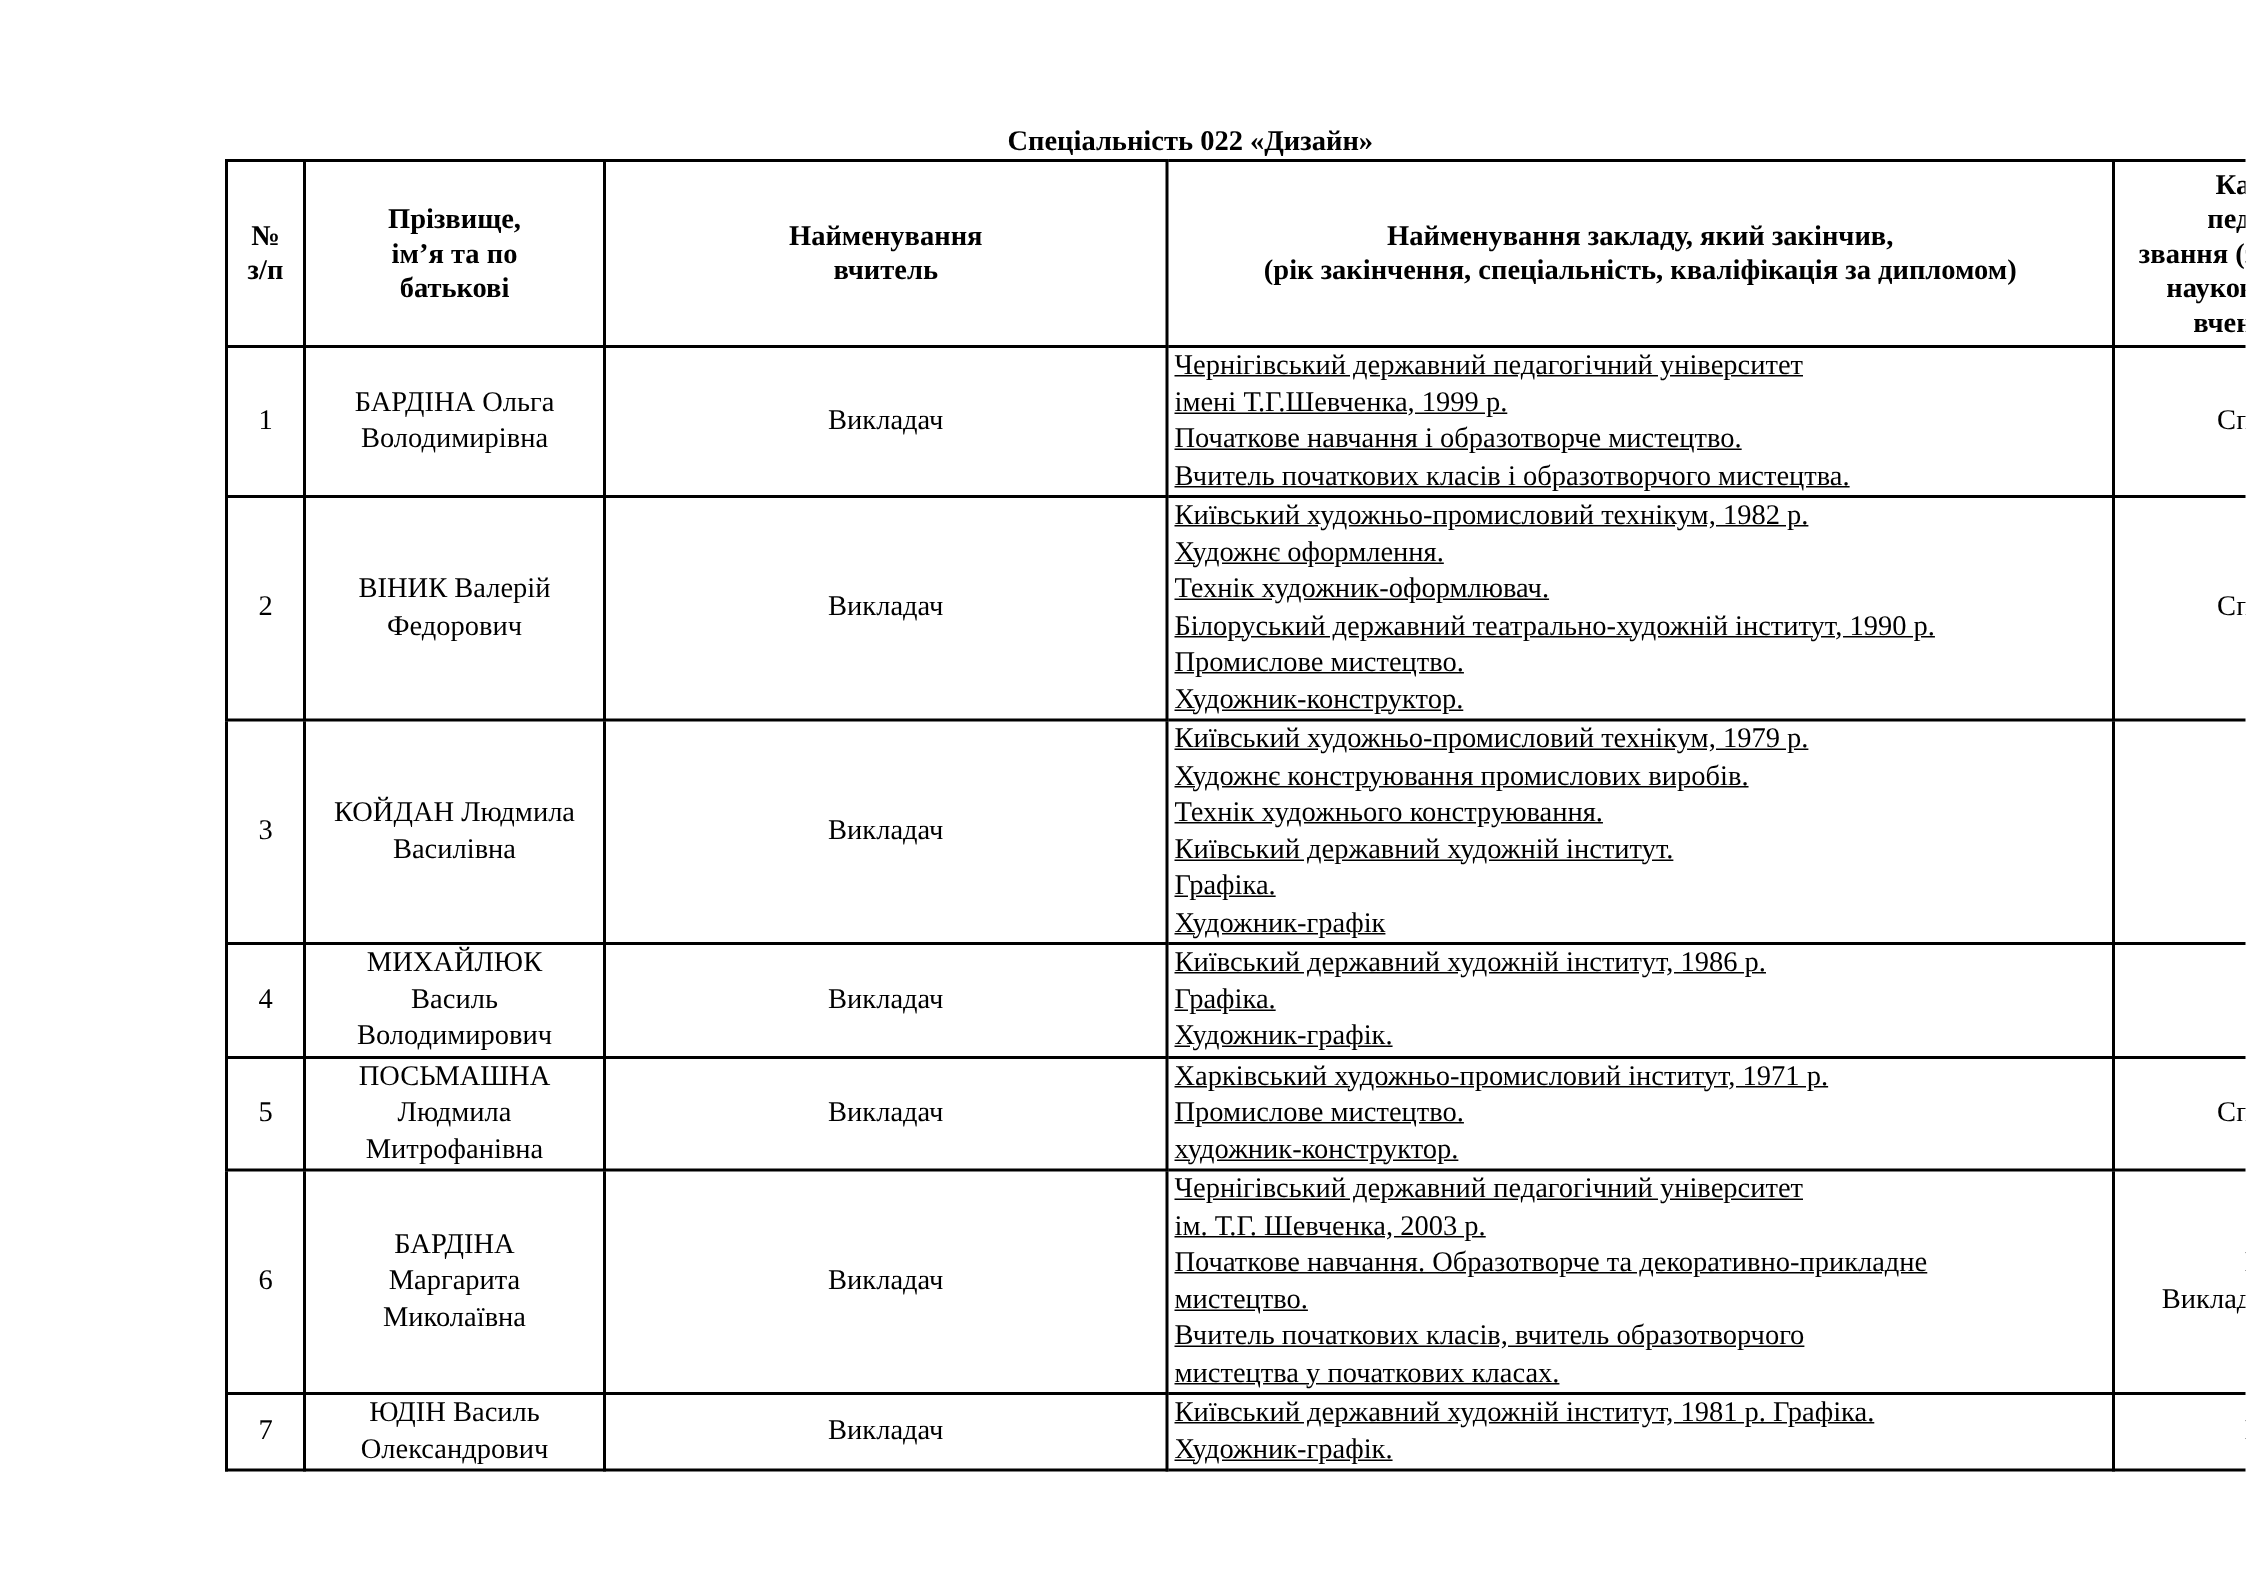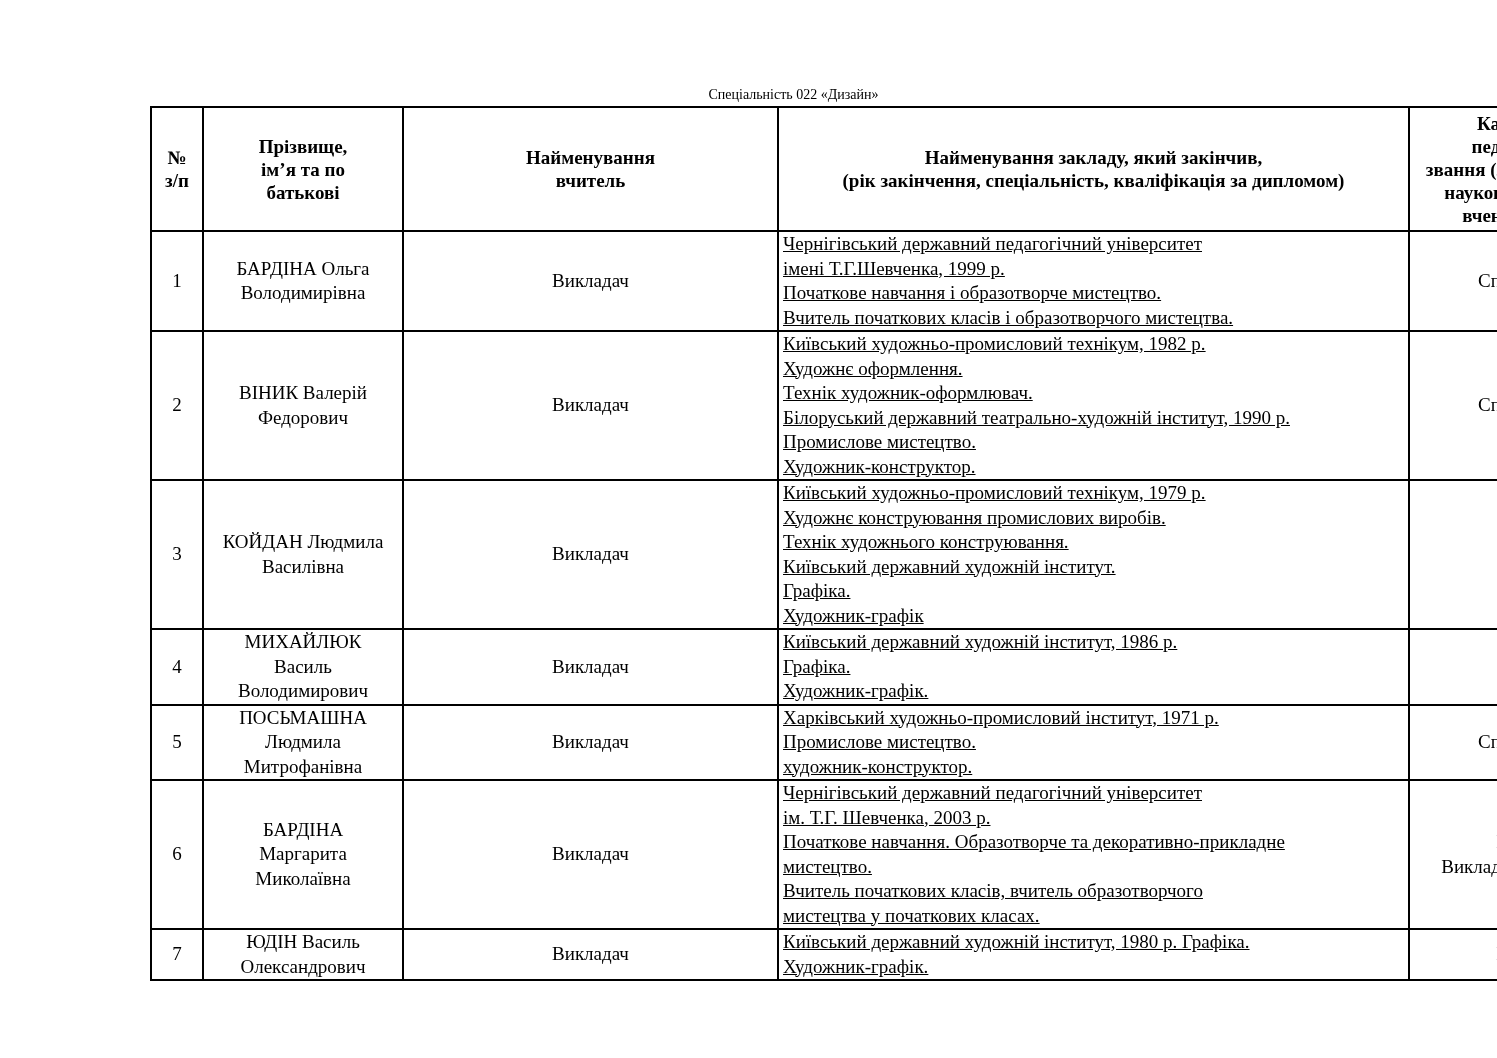--- a/index.html
+++ b/index.html
@@ -13,22 +13,22 @@
     position: relative;
     font-family: "Liberation Serif", "DejaVu Serif", serif;
     color: #000;
   }
   .page-title {
     position: absolute;
     left: 150px;
     width: 1287px;
     top: 84px;
     text-align: center;
-    font-weight: normal;
-    font-size: 14px;
+    font-weight: bold;
+    font-size: 19px;
     line-height: 22px;
   }
   table.staff {
     position: absolute;
     left: 150px;
     top: 106px;
     width: 1288px;
     border-collapse: collapse;
     table-layout: fixed;
     font-size: 19px;
@@ -217,21 +217,21 @@
         </td>
       </tr>
       <tr class="r7">
         <td class="num">7</td>
         <td class="name">
           <span class="line">ЮДІН Василь</span>
           <span class="line">Олександрович</span>
         </td>
         <td class="pos">Викладач</td>
         <td class="edu">
-          <span class="line">Київський державний художній інститут, 1980 р. Графіка.</span>
+          <span class="line">Київський державний художній інститут, 1981 р. Графіка.</span>
           <span class="line">Художник-графік.</span>
         </td>
         <td class="cat">
           <span class="line">Вища.</span>
         </td>
       </tr>
     </tbody>
 </table>
 
 </body></html>

